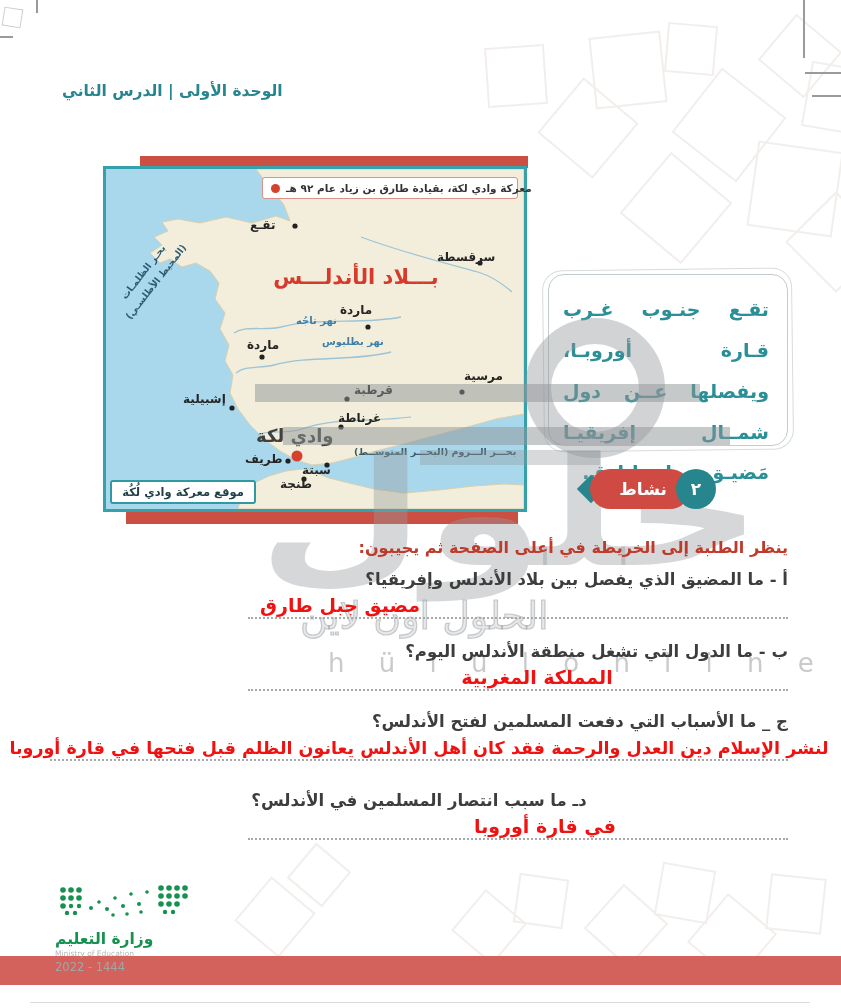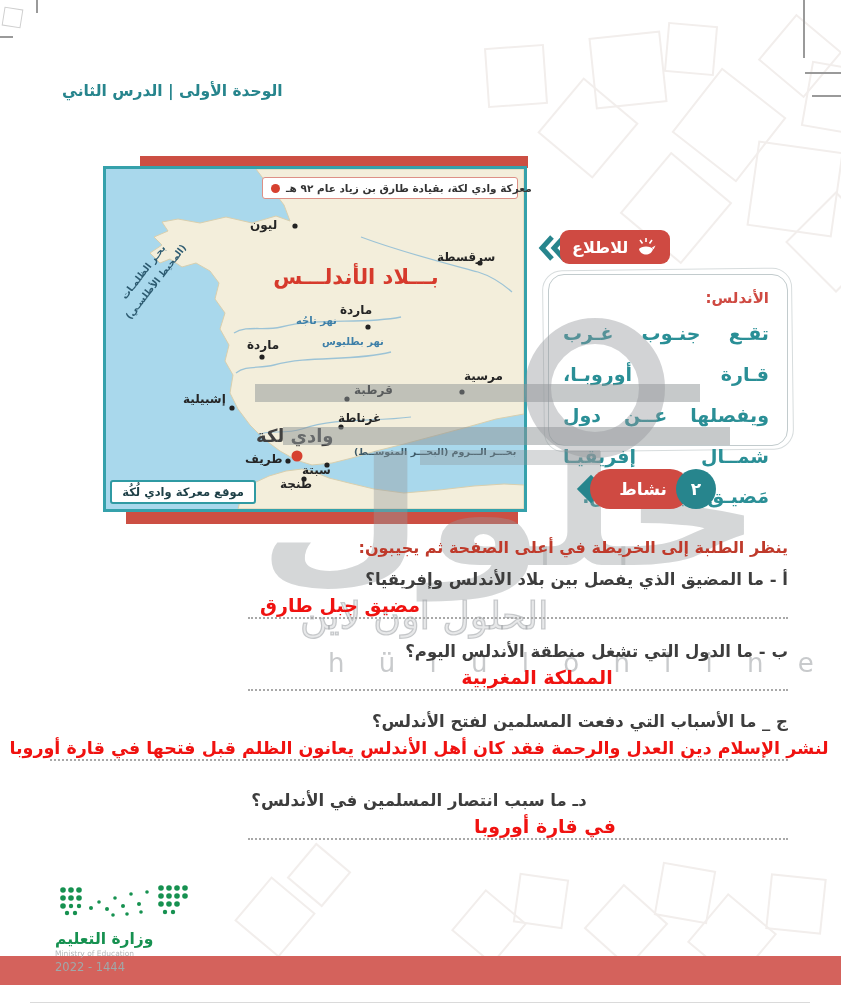--- a/index.html
+++ b/index.html
@@ -166,21 +166,21 @@
       <circle cx="191" cy="287" r="5.5" fill="#d6402f" data-interactable="false"></circle>
     </svg>
 
     <div class="legend" data-interactable="false">
       <span class="dot" data-interactable="false"></span>
       <span class="txt" data-interactable="false">معركة وادي لكة، بقيادة طارق بن زياد عام ٩٢ هـ</span>
     </div>
 
     <div class="map-title" data-interactable="false">بـــلاد الأندلـــس</div>
 
-    <span class="mlbl" style="left:144px;top:49px;" data-interactable="false">ليون</span>
+    <span class="mlbl" style="left:144px;top:49px;" data-interactable="false">تقـع</span>
     <span class="mlbl" style="left:331px;top:81px;" data-interactable="false">سرقسطة</span>
     <span class="mlbl" style="left:234px;top:134px;" data-interactable="false">ماردة</span>
     <span class="mlbl" style="left:141px;top:169px;" data-interactable="false">ماردة</span>
     <span class="mlbl" style="left:358px;top:200px;" data-interactable="false">مرسية</span>
     <span class="mlbl" style="left:248px;top:214px;" data-interactable="false">قرطبة</span>
     <span class="mlbl" style="left:77px;top:223px;" data-interactable="false">إشبيلية</span>
     <span class="mlbl" style="left:232px;top:242px;" data-interactable="false">غرناطة</span>
     <span class="mlbl" style="left:139px;top:283px;text-align:center;" data-interactable="false">طريف</span>
     <span class="mlbl" style="left:196px;top:294px;" data-interactable="false">سبتة</span>
     <span class="mlbl" style="left:174px;top:308px;" data-interactable="false">طنجة</span>
@@ -190,37 +190,22 @@
 
     <span class="sea-lbl sea-west" data-interactable="false">بحـر الظلمـات
 (المحيط الأطلسـي)</span>
     <span class="sea-lbl" style="left:248px;top:277px;" data-interactable="false">بحـــر الـــروم (البحـــر المتوســط)</span>
 
     <span class="battle-lbl" data-interactable="false">وادي لكة</span>
 
     <div class="map-caption" data-interactable="false">موقع معركة وادي لُكُة</div>
   </div>
 
-  <div class="info-tab" data-interactable="false">
-    <svg class="chev" width="30" height="30" viewBox="0 0 30 30" data-interactable="false">
-      <path d="M14 4 L4 15 L14 26" stroke="#27858d" stroke-width="5" fill="none"></path>
-      <path d="M26 4 L16 15 L26 26" stroke="#27858d" stroke-width="5" fill="none"></path>
-    </svg>
-    <div class="pill">
-      <svg width="20" height="20" viewBox="0 0 20 20" data-interactable="false">
-        <path d="M10 1 V5 M4 3 L6.5 6.5 M16 3 L13.5 6.5" stroke="#ffffff" stroke-width="1.6" fill="none"></path>
-        <path d="M3 12 C5 8.5 15 8.5 17 12 C16 16 13 17.5 10 17.5 C7 17.5 4 16 3 12 Z" fill="#ffffff"></path>
-        <path d="M16 10.5 L19.5 8.5 L17.5 12.5 Z" fill="#ffffff"></path>
-      </svg>
-      <span class="lbl" data-interactable="false">للاطلاع</span>
-    </div>
-  </div>
   <div class="info-frame" data-interactable="false">
     <div class="info-inner">
-      <div class="info-title" data-interactable="false">الأندلس:</div>
       <div class="info-body" data-interactable="false">تقـع جنـوب غـرب قـارة أوروبـا، ويفصلها عــن دول شمــال إفريقيـا مَضيـق جبـل طـارق.</div>
     </div>
   </div>
 
   <div class="activity" data-interactable="false">
     <span class="act-diamond" data-interactable="false"></span>
     <span class="act-pill" data-interactable="false">نشاط</span>
     <span class="act-num" data-interactable="false">٢</span>
   </div>
 

